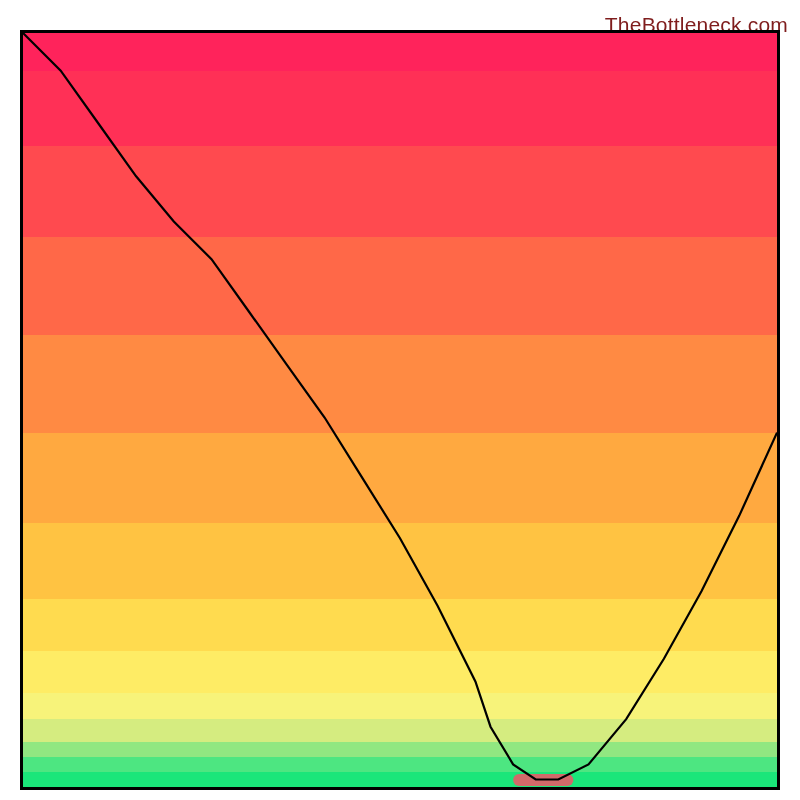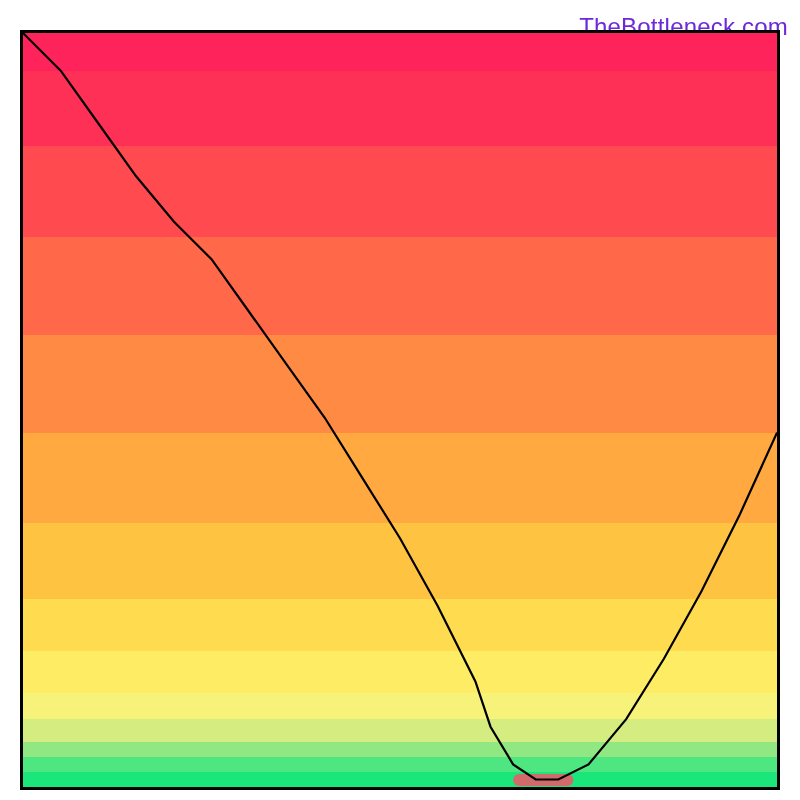--- a/index.html
+++ b/index.html
@@ -8,22 +8,22 @@
     width: 800px;
     height: 800px;
     background: #ffffff;
     overflow: hidden;
   }
   .watermark {
     position: absolute;
     top: 13px;
     right: 12px;
     font-family: Arial, Helvetica, sans-serif;
-    font-size: 24px;
-    color: #6d28d9;
+    font-size: 21px;
+    color: #7f1d1d;
     font-weight: 500;
     letter-spacing: 0.2px;
   }
   .chart-box {
     position: absolute;
     left: 20px;
     top: 30px;
     width: 760px;
     height: 760px;
     border: 3px solid #000000;

